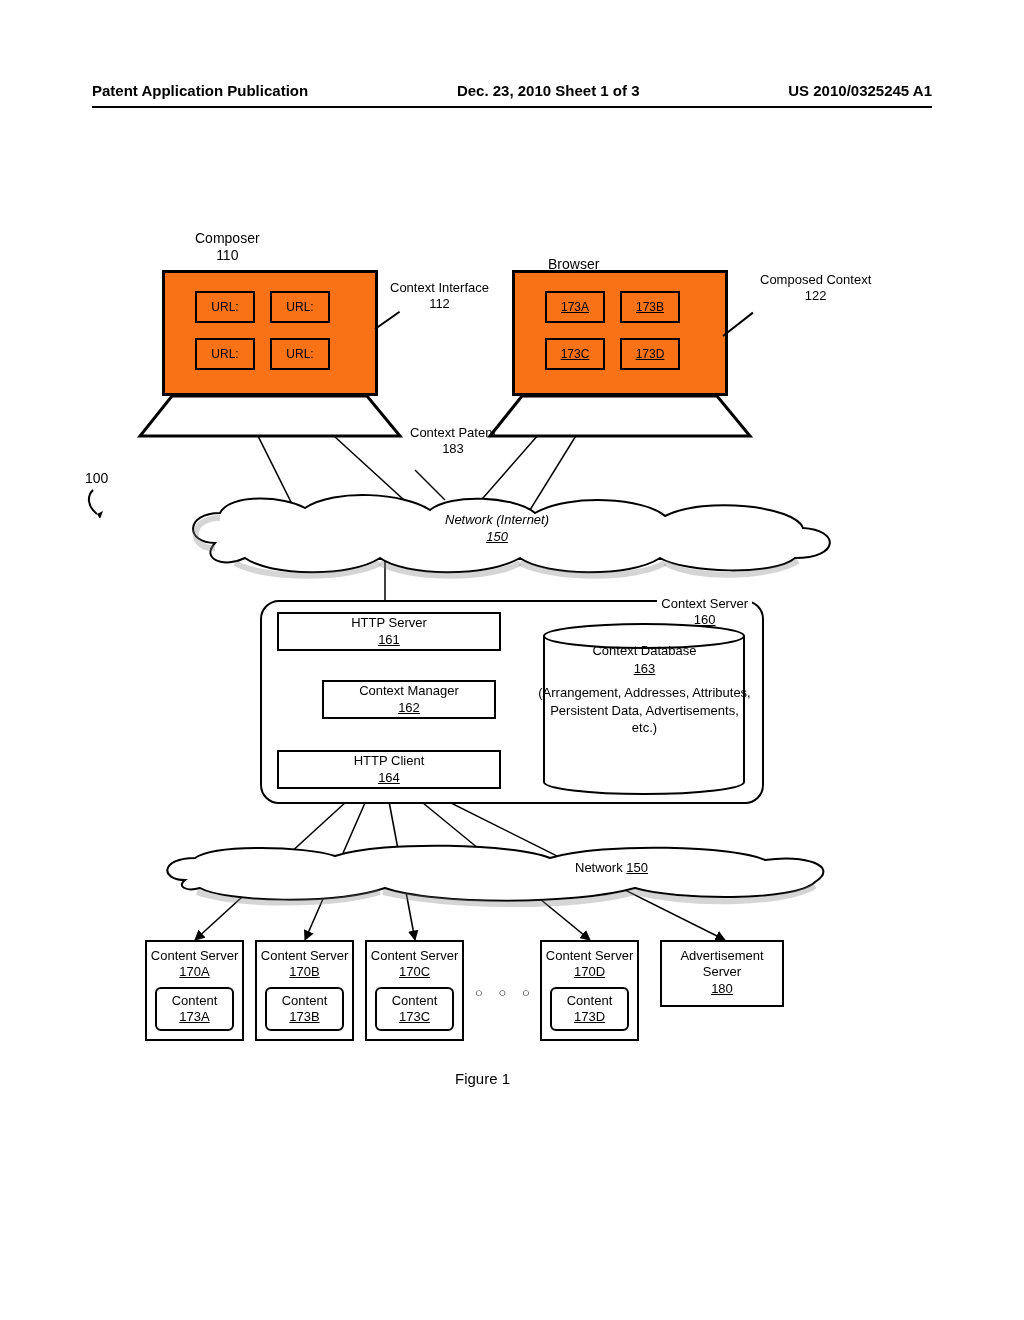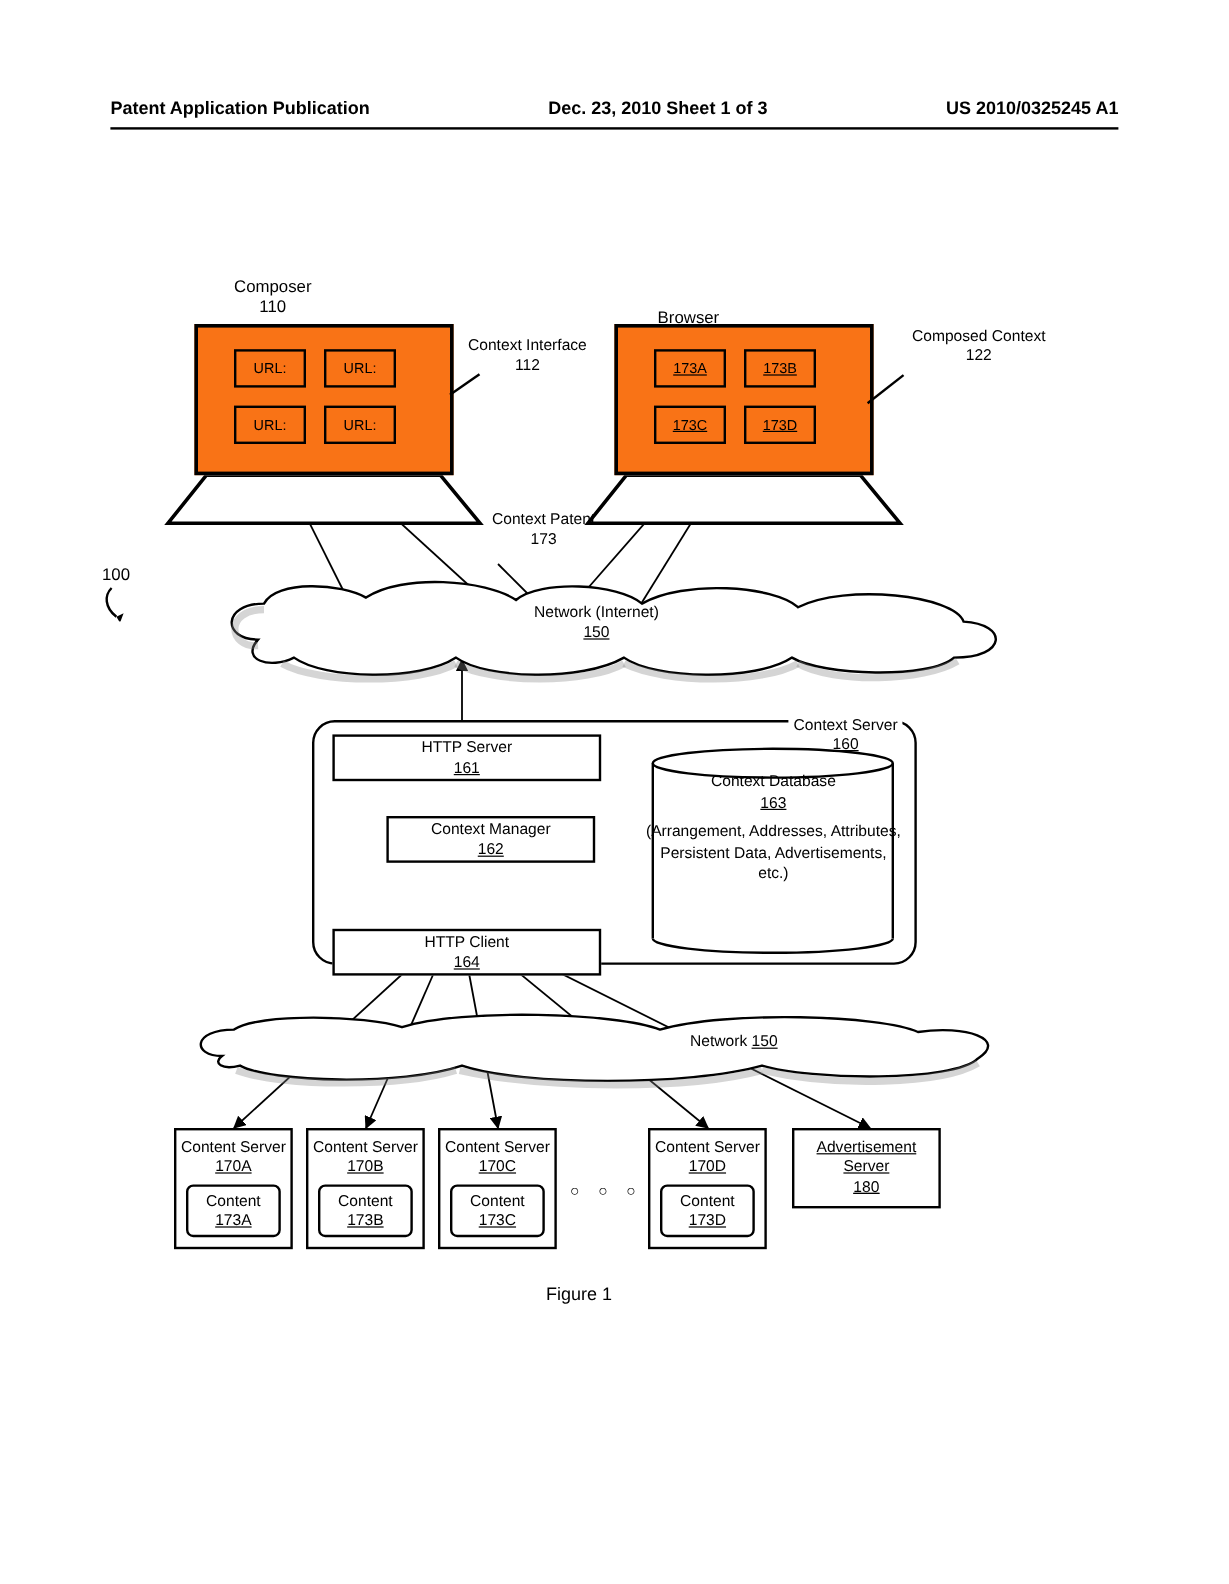--- a/index.html
+++ b/index.html
@@ -162,21 +162,20 @@
     font-size:13px;
   }
   .adsrv {
     position:absolute;
     border:2px solid #000;
     width:120px;
     text-align:center;
     font-size:13px;
     line-height:1.25;
     padding:6px 0 8px;
-    text-decoration:underline;
   }
   .adsrv .u { text-decoration:underline; }
 
   .dots {
     position:absolute;
     font-size:13px;
     letter-spacing:6px;
   }
 
   .fig-caption {
@@ -304,30 +303,30 @@
             <polygon points="37,0 232,0 265,40 5,40" fill="#fff" stroke="#000" stroke-width="3"></polygon>
           </svg>
       </div>
     </div>
     <div class="side-label" style="left:645px; top:42px;">
       <span>Composed Context</span><br><span>122</span>
     </div>
     <div class="side-line" style="left:608px; top:105px; width:38px; transform:rotate(-38deg);"></div>
 
     <div class="side-label" style="left:295px; top:195px;">
-      <span>Context Patent</span><br><span>173</span>
+      <span>Context Patent</span><br><span>183</span>
     </div>
 
     <div class="ref100" style="left:-30px; top:240px;">100</div>
     <svg class="hook-arrow" style="left:-30px; top:258px;" width="26" height="30">
       <path d="M8,2 C2,8 2,18 12,26" fill="none" stroke="#000" stroke-width="2"></path>
       <path d="M12,26 l6,-3 l-3,8 z" fill="#000"></path>
     </svg>
 
-    <div class="cloud-wrap" style="left:60px; top:248px; width:670px; height:90px;">
+    <div class="cloud-wrap" style="left:60px; top:258px; width:670px; height:90px;font-style:italic;">
       <svg width="670" height="95" viewBox="0 0 670 95">
         <path d="M40,55 C10,55 10,25 45,25 C55,5 110,8 130,20 C160,0 230,5 255,22 C275,5 340,8 360,25 C395,5 470,10 490,28 C530,8 620,18 628,40 C665,42 665,70 620,70 C600,88 510,85 485,70 C455,90 370,88 345,70 C310,90 230,88 205,70 C175,90 95,88 70,70 C50,80 25,72 40,55 Z" fill="#fff" stroke="#000" stroke-width="2"></path>
         <path d="M40,60 C15,62 12,30 45,30" fill="none" stroke="#888" stroke-width="6" opacity="0.35"></path>
         <path d="M60,75 C90,92 175,92 205,75" fill="none" stroke="#888" stroke-width="6" opacity="0.35"></path>
         <path d="M205,75 C235,92 315,92 345,75" fill="none" stroke="#888" stroke-width="6" opacity="0.35"></path>
         <path d="M345,75 C380,92 460,92 490,75" fill="none" stroke="#888" stroke-width="6" opacity="0.35"></path>
         <path d="M490,75 C520,92 595,90 623,73" fill="none" stroke="#888" stroke-width="6" opacity="0.35"></path>
       </svg>
       <div class="cloud-label" style="left:270px; top:24px;">
         <span>Network (Internet)</span><br><span class="u">150</span>
@@ -340,21 +339,21 @@
       </div>
 
       <div class="inner-box" style="left:15px; top:10px; width:220px; height:35px;">
         <span>HTTP Server</span>
           <span class="u">161</span>
       </div>
       <div class="inner-box" style="left:60px; top:78px; width:170px; height:35px;">
         <span>Context Manager</span>
           <span class="u">162</span>
       </div>
-      <div class="inner-box" style="left:15px; top:148px; width:220px; height:35px;margin-top:24px;">
+      <div class="inner-box" style="left:15px; top:148px; width:220px; height:35px;">
         <span>HTTP Client</span>
           <span class="u">164</span>
       </div>
 
       <div class="cylinder" style="left:275px; top:20px; width:215px; height:175px;">
         <svg width="215" height="180">
           <ellipse cx="107" cy="14" rx="100" ry="12" fill="#fff" stroke="#000" stroke-width="2"></ellipse>
           <path d="M7,14 L7,160" stroke="#000" stroke-width="2"></path>
           <path d="M207,14 L207,160" stroke="#000" stroke-width="2"></path>
           <path d="M7,160 A100,12 0 0 0 207,160" fill="#fff" stroke="#000" stroke-width="2"></path>

